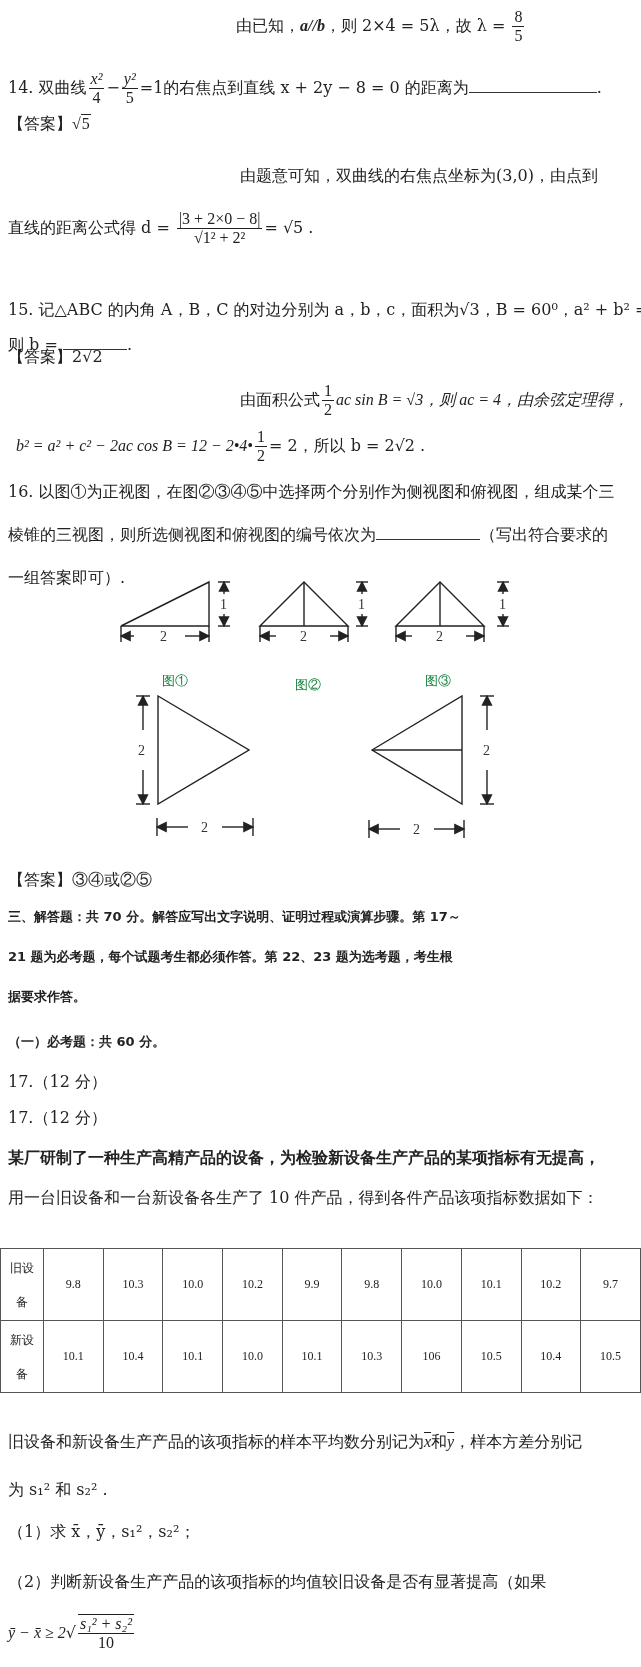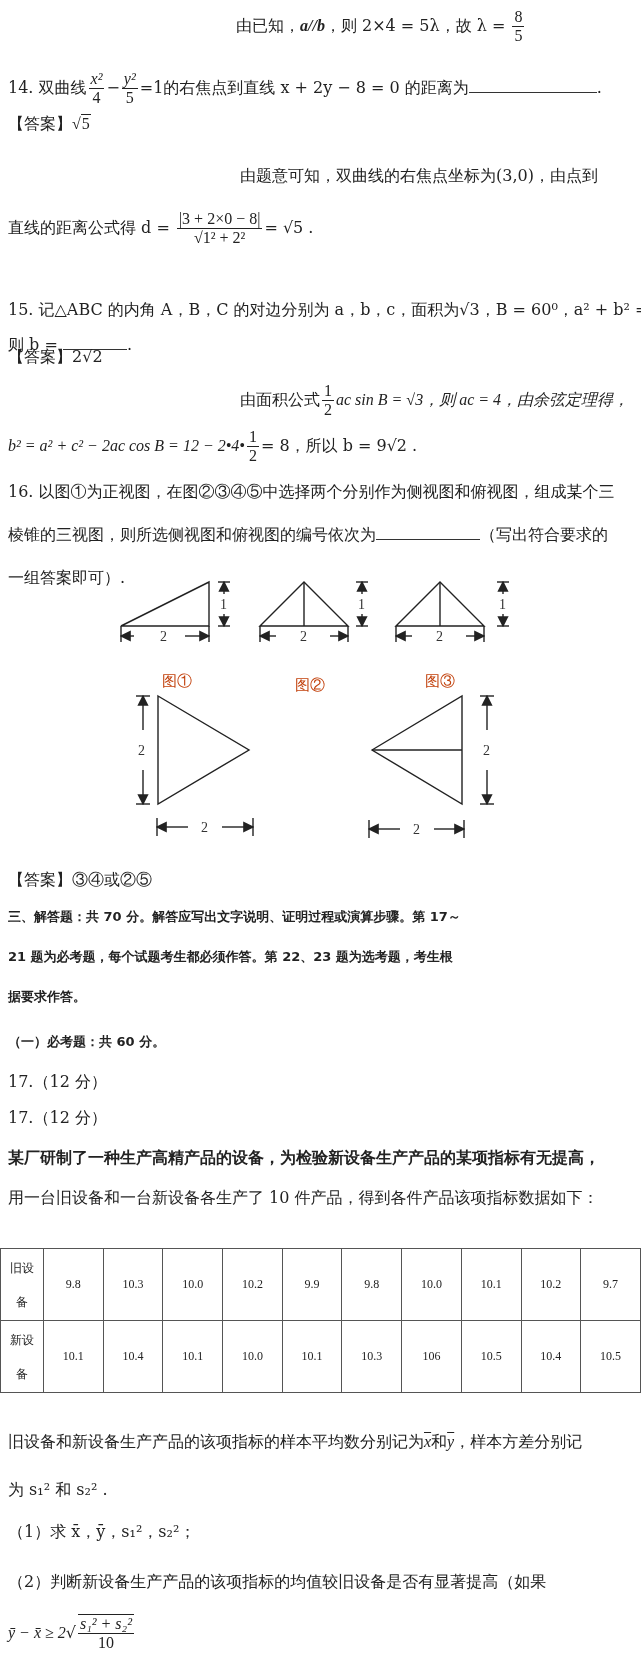--- a/index.html
+++ b/index.html
@@ -11,21 +11,21 @@
   .line { position: absolute; left: 8px; white-space: nowrap; line-height: 24px; }
   .it { font-style: italic; font-family: "Liberation Serif", serif; }
   .bi { font-style: italic; font-weight: bold; font-family: "Liberation Serif", serif; }
   .frac { display: inline-flex; flex-direction: column; align-items: center; vertical-align: middle; margin: 0 2px; font-family: "Liberation Serif", serif; line-height: 18px; }
   .frac .n { border-bottom: 1px solid #222; padding: 0 2px; }
   .frac .d { padding: 0 2px; }
   .sqrt { font-family: "Liberation Serif", serif; }
   .sqrt .rad { border-top: 1px solid #222; padding: 0 1px; }
   .blank { display: inline-block; border-bottom: 1px solid #333; height: 16px; vertical-align: baseline; }
   .bold { font-weight: bold; font-family: "DejaVu Sans", sans-serif; font-size: 13px; }
-  .fig-label { position: absolute; font-size: 15px; font-family: "DejaVu Serif", serif; color: #c2410c; }
+  .fig-label { position: absolute; font-size: 13px; font-family: "DejaVu Serif", serif; color: #15803d; }
   table.data { position: absolute; left: 0; top: 1250px; width: 641px; border-collapse: collapse; font-family: "Liberation Serif", serif; font-size: 12px; }
   table.data td { border: 1.5px solid #555; text-align: center; height: 71px; padding: 0; }
   table.data td.hdr { width: 42px; line-height: 34px; font-family: "DejaVu Serif", serif; }
   .ovl { text-decoration: overline; font-style: italic; font-family: "Liberation Serif", serif; }
 </style>
 </head>
 <body>
 
 <div class="line" style="left:236px; top:8px;">
   <span>由已知，</span><span class="bi">a//b</span><span>，则 2×4 = 5λ，故 λ = </span><span class="frac">
@@ -62,25 +62,25 @@
 
 <div class="line" style="top:345px;">
   <span>【答案】</span><span>2√2</span>
 </div>
 <div class="line" style="left:240px; top:382px;">
   <span>由面积公式</span><span class="frac">
       <span class="n">1</span>
       <span class="d">2</span>
     </span><span class="it">ac sin B = √3，则 ac = 4，由余弦定理得，</span>
 </div>
-<div class="line" style="top:428px;">
+<div class="line" style="top:428px;margin-left:8px;">
   <span class="it">b² = a² + c² − 2ac cos B = 12 − 2•4•</span><span class="frac">
       <span class="n">1</span>
       <span class="d">2</span>
-    </span><span>= 8，所以 b = 9√2 .</span>
+    </span><span>= 2，所以 b = 2√2 .</span>
 </div>
 
 <div class="line" style="top:480px;">16. 以图①为正视图，在图②③④⑤中选择两个分别作为侧视图和俯视图，组成某个三</div>
 <div class="line" style="top:523px;">
   <span>棱锥的三视图，则所选侧视图和俯视图的编号依次为</span><span class="blank" style="width:104px;"></span><span>（写出符合要求的</span>
 </div>
 <div class="line" style="top:566px;">一组答案即可）.</div>
 
 <svg style="position:absolute; left:0; top:570px;" width="641" height="280">
   <defs>

